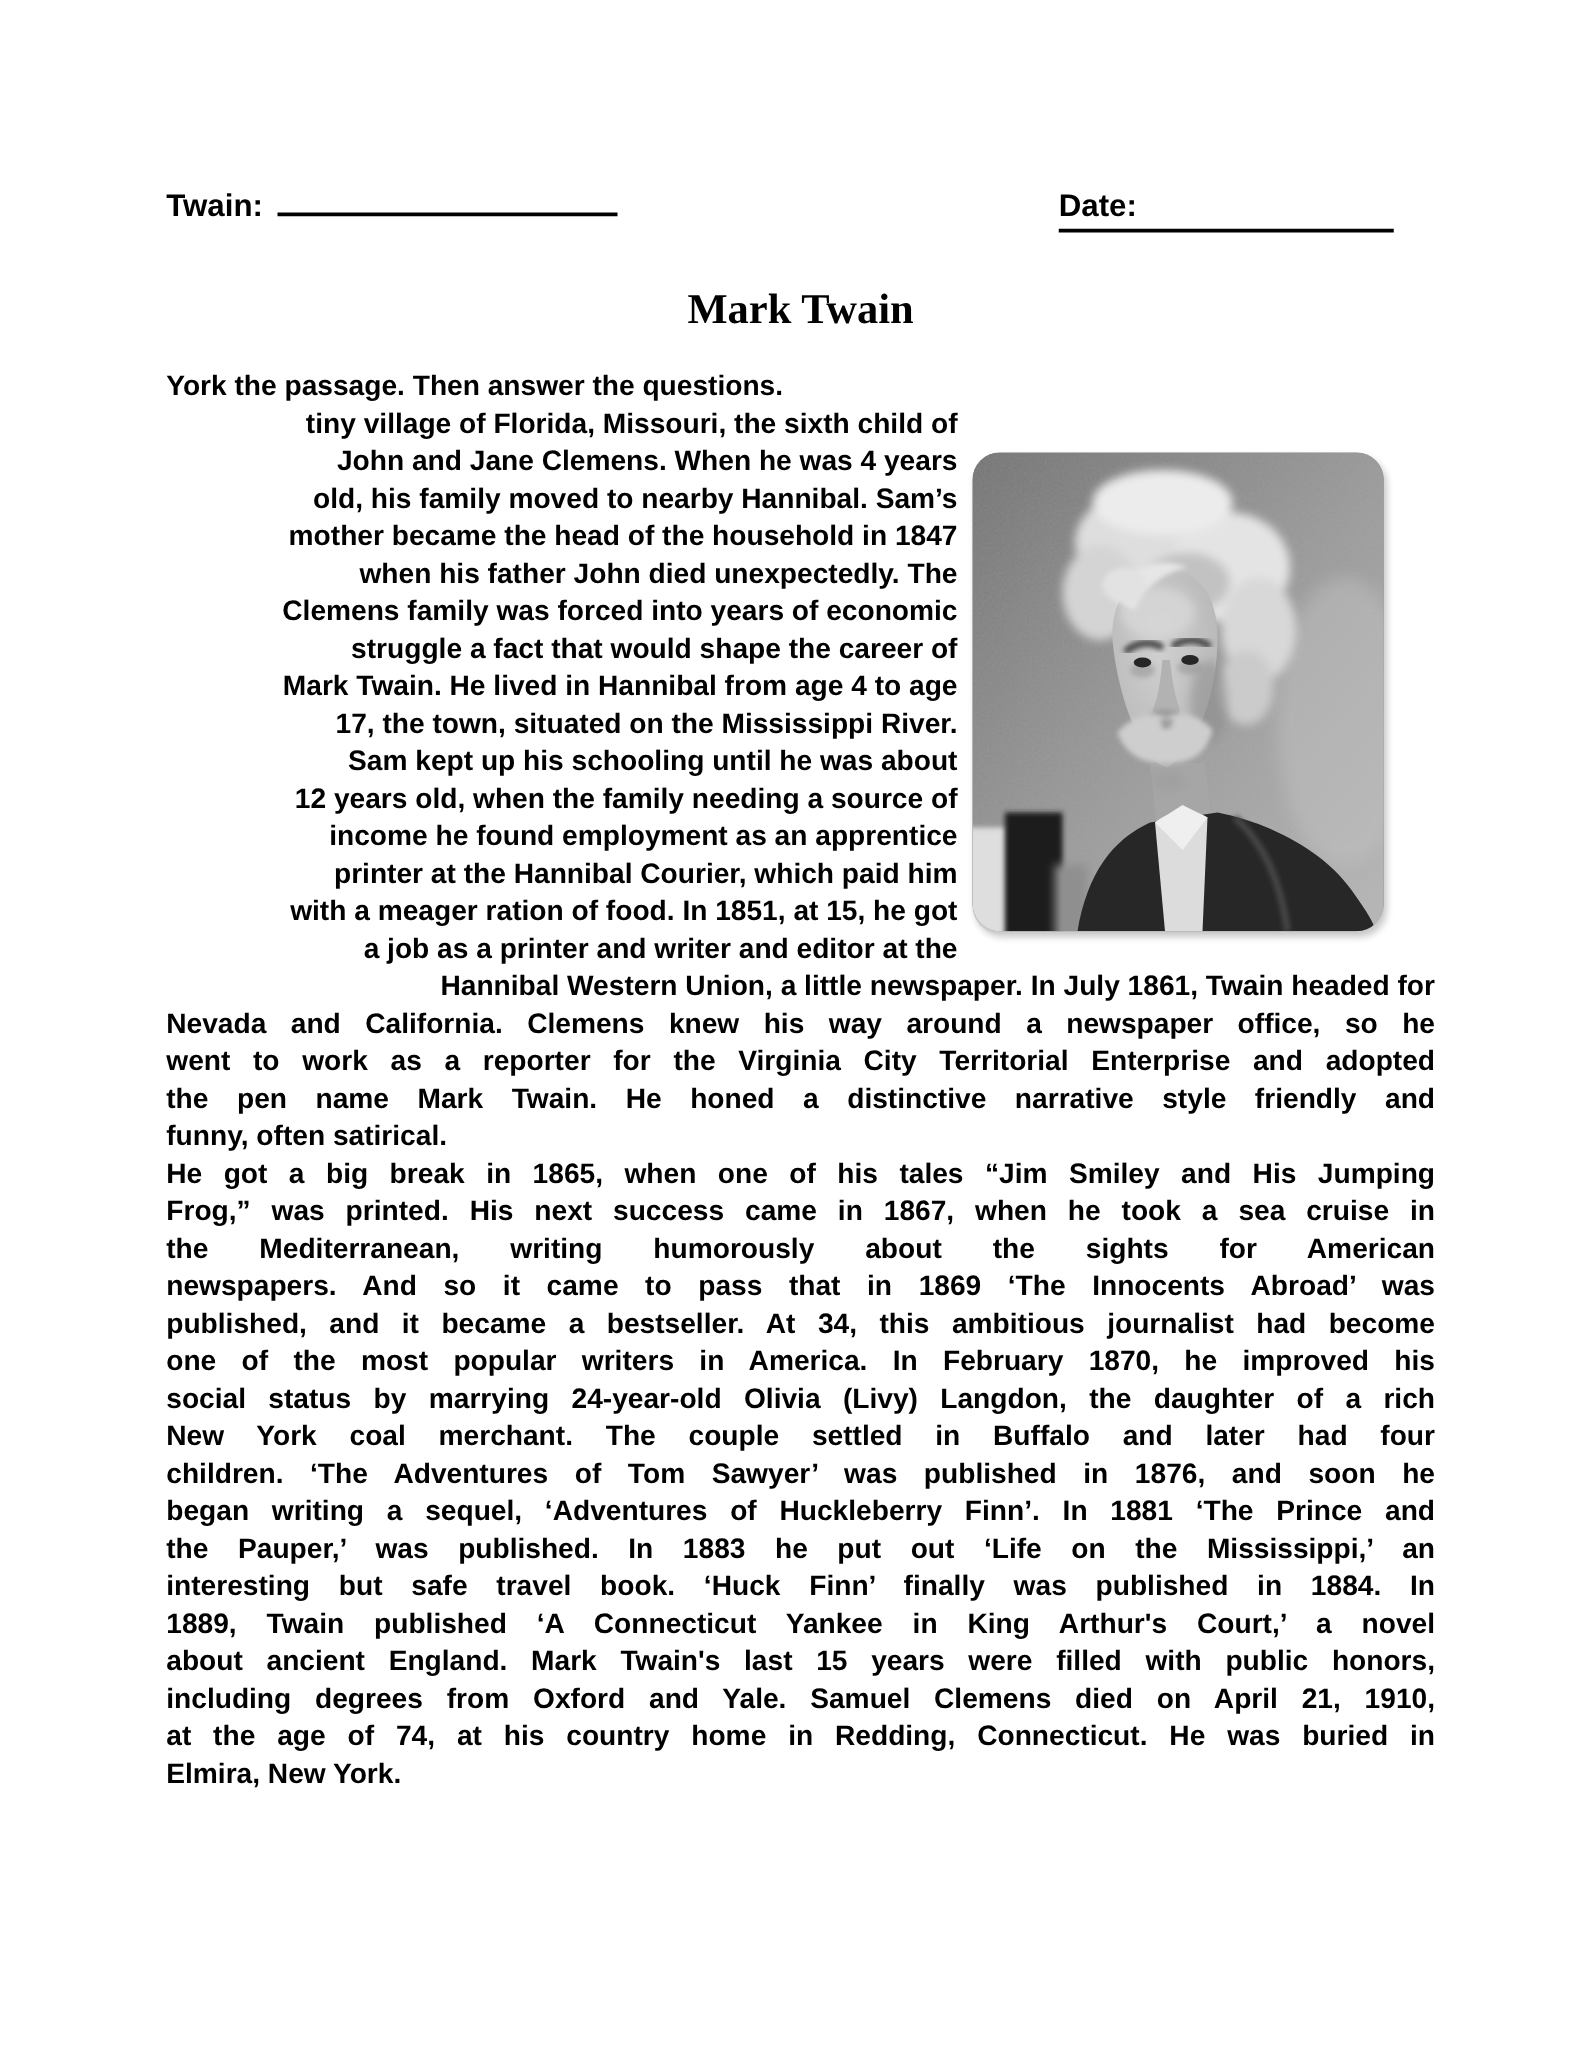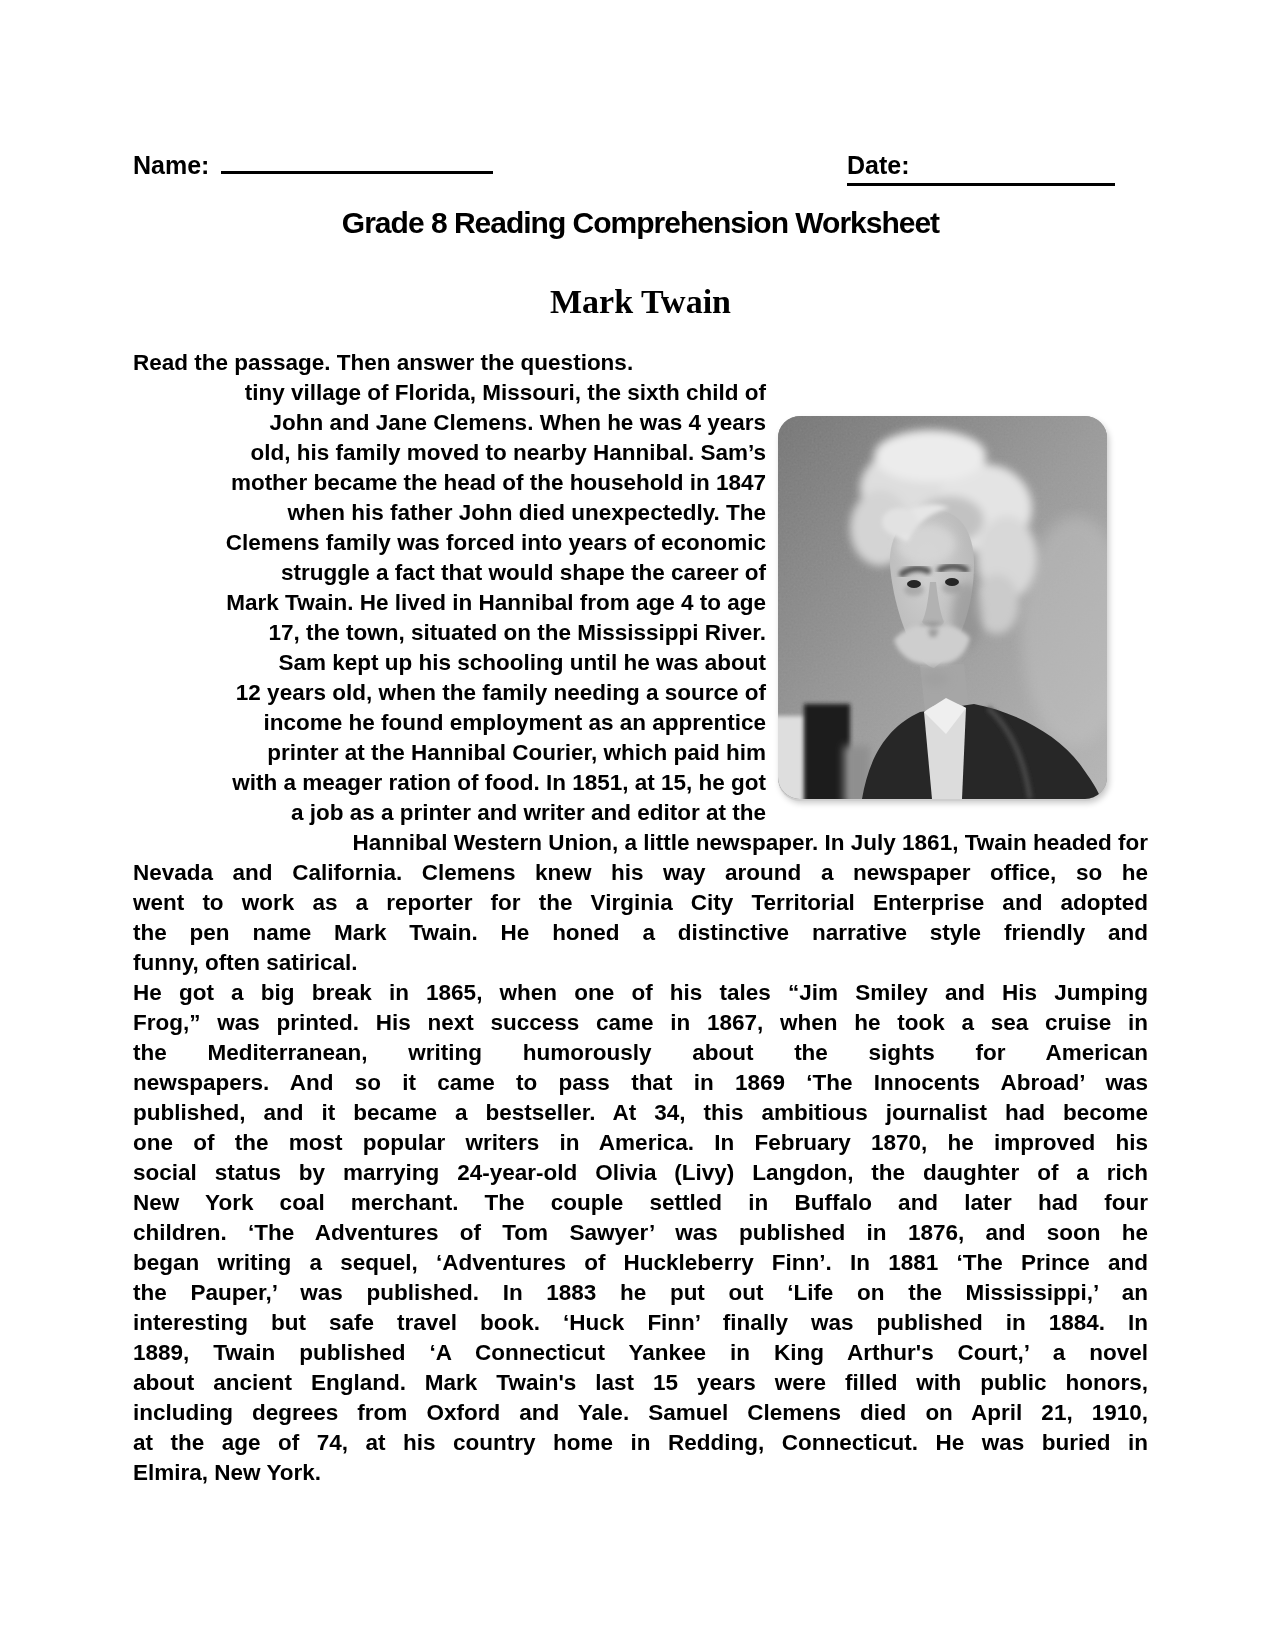--- a/index.html
+++ b/index.html
@@ -85,34 +85,33 @@
   }
   .photo-frame svg { display:block; }
 </style>
 </head>
 <body>
 
 <div class="page">
 
   <div class="name-date-row">
     <div class="field-group">
-      <span>Name:</span>
+      <span>Twain:</span>
       <span class="blank-line name-line"></span>
     </div>
     <div class="field-group date-group">
       <span>Date:</span>
       <span class="blank-line date-line"></span>
     </div>
   </div>
 
-  <div class="worksheet-title">Grade 8 Reading Comprehension Worksheet</div>
 
   <div class="passage-title">Mark Twain</div>
 
-  <div class="instructions">Read the passage. Then answer the questions.</div>
+  <div class="instructions">York the passage. Then answer the questions.</div>
 
   <div class="passage">
 
 
     <div class="wrap-block">
 
       <div class="photo-frame">
         <svg width="329" height="383" viewBox="0 0 329 383">
           <defs>
             <linearGradient id="bgG" x1="0" y1="0" x2="1" y2="1">

